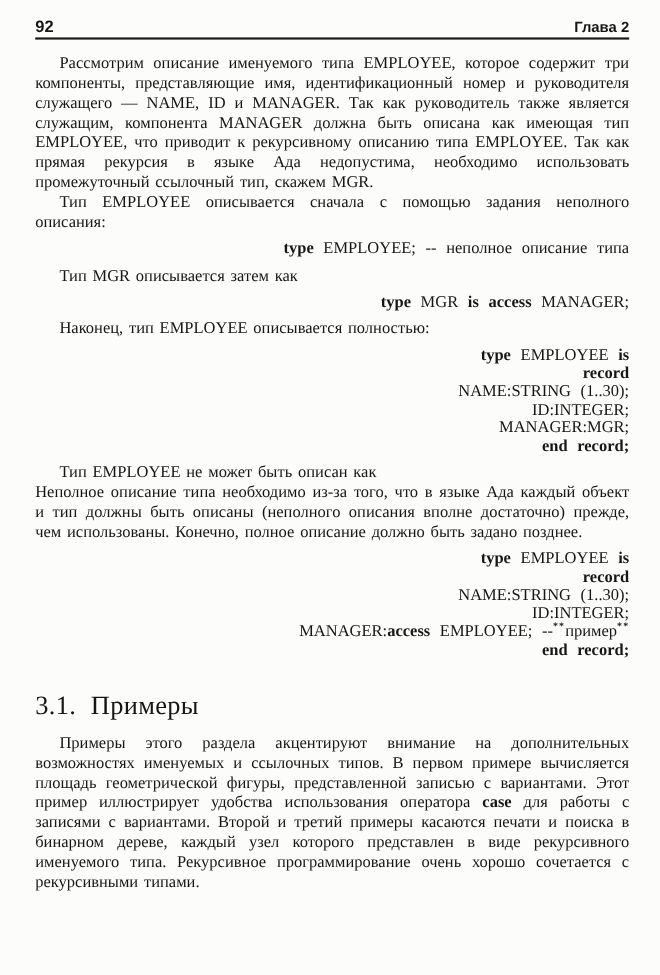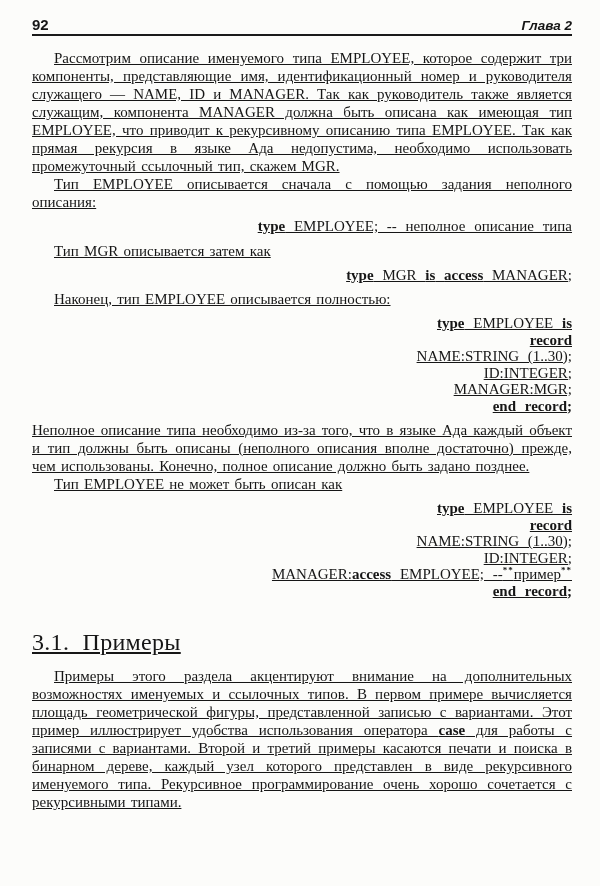--- a/index.html
+++ b/index.html
@@ -16,27 +16,27 @@
     color: #161616;
   }
   .page-header {
     display: flex;
     justify-content: space-between;
     align-items: baseline;
     font-family: "Liberation Sans", "DejaVu Sans", sans-serif;
     font-weight: bold;
   }
   .page-num { font-size: 15px; }
-  .chapter { font-size: 13.5px; font-style: italic; }
+  .chapter { font-size: 13.5px; }
   .header-rule {
     height: 0;
     border-top: 2px solid #1a1a1a;
     margin-top: 1px;
   }
-  .page-body { text-rendering: optimizeLegibility; text-decoration: underline; }
+  .page-body { text-rendering: optimizeLegibility; }
   .block-paragraph {
     margin: 0;
     font-size: 15px;
     line-height: 18px;
     text-align: justify;
     word-spacing: 1.5px;
   }
   .page-body > .block-paragraph:first-child { margin-top: 13px; }
   .block-paragraph.indent { text-indent: 22px; }
   .block-code {
@@ -86,22 +86,22 @@
       </div>
       <p class="block-paragraph indent"><span>Наконец, тип EMPLOYEE описывается полностью:</span></p>
       <div class="block-code">
         <div class="code-line ind0"><span class="b">type</span><span> EMPLOYEE </span><span class="b">is</span></div>
         <div class="code-line ind1"><span class="b">record</span></div>
         <div class="code-line ind2"><span>NAME:STRING (1..30);</span></div>
         <div class="code-line ind2"><span>ID:INTEGER;</span></div>
         <div class="code-line ind2"><span>MANAGER:MGR;</span></div>
         <div class="code-line ind1"><span class="b">end record;</span></div>
       </div>
+      <p class="block-paragraph indent"><span>Тип EMPLOYEE не может быть описан как</span></p>
       <p class="block-paragraph"><span>Неполное описание типа необходимо из-за того, что в языке Ада каждый объект и тип должны быть описаны (неполного описания вполне достаточно) прежде, чем использованы. Конечно, полное описание должно быть задано позднее.</span></p>
-      <p class="block-paragraph indent"><span>Тип EMPLOYEE не может быть описан как</span></p>
       <div class="block-code">
         <div class="code-line ind0"><span class="b">type</span><span> EMPLOYEE </span><span class="b">is</span></div>
         <div class="code-line ind1"><span class="b">record</span></div>
         <div class="code-line ind2"><span>NAME:STRING (1..30);</span></div>
         <div class="code-line ind2"><span>ID:INTEGER;</span></div>
         <div class="code-line ind2"><span>MANAGER:</span><span class="b">access</span><span> EMPLOYEE; --</span><span class="sup">**</span><span>пример</span><span class="sup">**</span></div>
         <div class="code-line ind1"><span class="b">end record;</span></div>
       </div>
       <h2 class="block-heading">3.1. Примеры</h2>
       <p class="block-paragraph indent"><span>Примеры этого раздела акцентируют внимание на дополнительных возможностях именуемых и ссылочных типов. В первом примере вычисляется площадь геометрической фигуры, представленной записью с вариантами. Этот пример иллюстрирует удобства использования оператора </span><span class="b">case</span><span> для работы с записями с вариантами. Второй и третий примеры касаются печати и поиска в бинарном дереве, каждый узел которого представлен в виде рекурсивного именуемого типа. Рекурсивное программирование очень хорошо сочетается с рекурсивными типами.</span></p>

